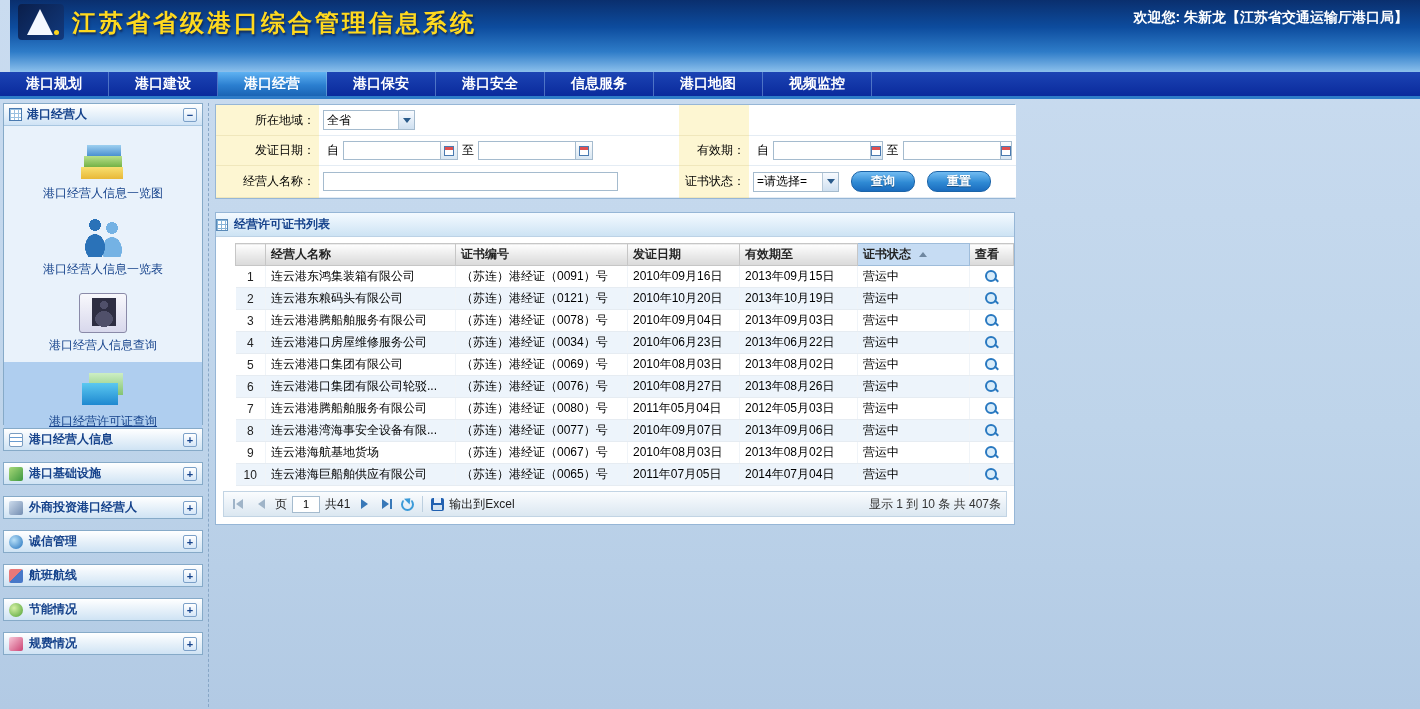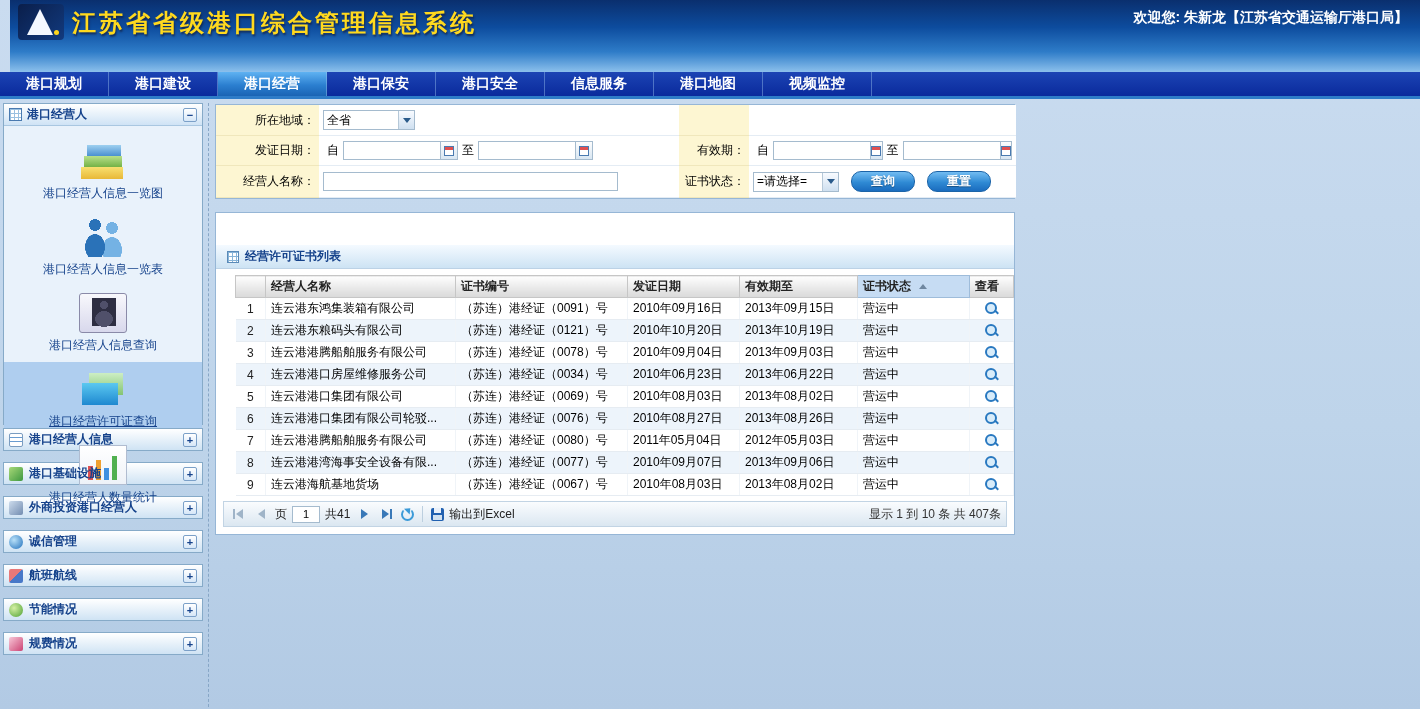--- a/index.html
+++ b/index.html
@@ -120,23 +120,23 @@
     background:linear-gradient(180deg,#f8fbff,#cfe0f0); display:flex; align-items:center; justify-content:center; }
   .arrow-down { width:0; height:0; border-left:4px solid transparent; border-right:4px solid transparent;
     border-top:5px solid #2a5a8a; }
   .btn { width:64px; height:21px; margin-left:12px; border:1px solid #1c64a8; border-radius:10px;
     background:linear-gradient(180deg,#72bcf2 0%,#2f8ad4 55%,#1a6cbe 100%); color:#fff; font-weight:bold;
     font-size:12px; display:flex; align-items:center; justify-content:center; cursor:pointer;
     text-shadow:0 1px 1px rgba(0,0,0,.35); }
 
   
   .list-box { width:800px; margin-top:13px; border:1px solid #96b6d6; background:#fff; }
-  .list-title { height:24px; display:flex; align-items:center; padding:0 11px;
+  .list-title { height:24px; display:flex; align-items:center; padding:0 0;
     background:linear-gradient(180deg,#f4faff,#cde3f4); border-bottom:1px solid #bcd2e6;
-    color:#15428b; font-weight:bold;margin-top:32px; }
+    color:#15428b; font-weight:bold; }
   .grid-icon { width:12px; height:12px; margin-right:6px; border:1px solid #5a8ab8; background:#fff;
     background-image:linear-gradient(#88b4d8 1px,transparent 1px),linear-gradient(90deg,#88b4d8 1px,transparent 1px);
     background-size:4px 4px; }
   .table-wrap { padding:6px 19px 5px; }
   table { width:100%; border-collapse:collapse; table-layout:fixed; }
   th { height:22px; background:linear-gradient(180deg,#fefefe 0%,#e9e9e9 55%,#d9d9d9 100%);
     border:1px solid #c6c6c6; font-size:12px; color:#222; font-weight:bold; text-align:left;
     padding:0 5px; cursor:pointer; white-space:nowrap; overflow:hidden; }
   th.active { background:#c6dcf3; border-color:#9ebcda;margin-left:40px; }
   .sort-asc { display:none; width:0; height:0; margin-left:5px;
@@ -249,24 +249,20 @@
             <span class="side-label">港口经营人信息一览表</span>
           </div>
             <div class="side-item">
             <span class="big-icon ic-idcard-icon"></span>
             <span class="side-label">港口经营人信息查询</span>
           </div>
             <div class="side-item active">
             <span class="big-icon ic-license-icon"></span>
             <span class="side-label">港口经营许可证查询</span>
           </div>
-            <div class="side-item">
-            <span class="big-icon ic-chart-icon"></span>
-            <span class="side-label">港口经营人数量统计</span>
-          </div>
           </div>
       </div>
       <div class="side-subs">
 
       <div class="side-sub">
           <span class="sm-icon ic-doc-icon"></span>
           <span>港口经营人信息</span>
           <span class="tool-btn">+</span>
         </div>
           <div class="side-sub">
@@ -516,20 +512,31 @@
                 <td class="c-view">
                   <span class="mag"></span>
                 </td>
               </tr>
                 <tr>
                 <td class="c-no">9</td>
                 <td>连云港海航基地货场</td>
                 <td>（苏连）港经证（0067）号</td>
                 <td>2010年08月03日</td>
                 <td>2013年08月02日</td>
+                <td>营运中</td>
+                <td class="c-view">
+                  <span class="mag"></span>
+                </td>
+              </tr>
+                <tr>
+                <td class="c-no">10</td>
+                <td>连云港海巨船舶供应有限公司</td>
+                <td>（苏连）港经证（0065）号</td>
+                <td>2011年07月05日</td>
+                <td>2014年07月04日</td>
                 <td>营运中</td>
                 <td class="c-view">
                   <span class="mag"></span>
                 </td>
               </tr>
               </tbody>
           </table>
         </div>
 
         <div class="pager">

